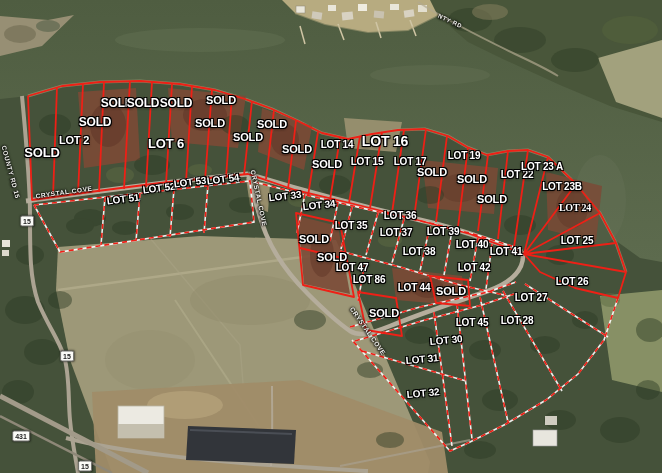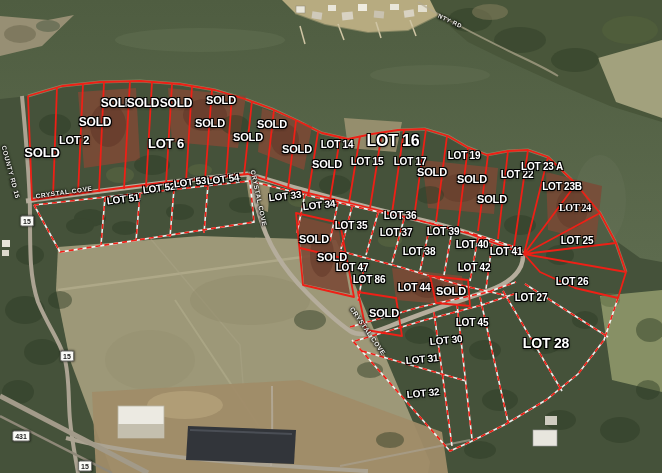--- a/index.html
+++ b/index.html
@@ -212,21 +212,21 @@
       <div class="lot-label" style="left: 176px; top: 103px; font-size: 12px; transform: translate(-50%, -50%);">SOLD</div>
       <div class="lot-label" style="left: 166px; top: 143px; font-size: 13px; transform: translate(-50%, -50%);">LOT 6</div>
       <div class="lot-label" style="left: 221px; top: 100px; font-size: 11px; transform: translate(-50%, -50%);">SOLD</div>
       <div class="lot-label" style="left: 210px; top: 123px; font-size: 11px; transform: translate(-50%, -50%);">SOLD</div>
       <div class="lot-label" style="left: 248px; top: 137px; font-size: 11px; transform: translate(-50%, -50%);">SOLD</div>
       <div class="lot-label" style="left: 272px; top: 124px; font-size: 11px; transform: translate(-50%, -50%);">SOLD</div>
       <div class="lot-label" style="left: 297px; top: 149px; font-size: 11px; transform: translate(-50%, -50%);">SOLD</div>
       <div class="lot-label" style="left: 327px; top: 164px; font-size: 11px; transform: translate(-50%, -50%);">SOLD</div>
       <div class="lot-label" style="left: 337px; top: 144px; font-size: 10px; transform: translate(-50%, -50%);">LOT 14</div>
       <div class="lot-label" style="left: 367px; top: 161px; font-size: 10px; transform: translate(-50%, -50%);">LOT 15</div>
-      <div class="lot-label" style="left: 385px; top: 141px; font-size: 16px; transform: translate(-50%, -50%); padding-left: 16px;">LOT 16</div>
+      <div class="lot-label" style="left: 385px; top: 141px; font-size: 14px; transform: translate(-50%, -50%);">LOT 16</div>
       <div class="lot-label" style="left: 410px; top: 161px; font-size: 10px; transform: translate(-50%, -50%);">LOT 17</div>
       <div class="lot-label" style="left: 464px; top: 155px; font-size: 10px; transform: translate(-50%, -50%);">LOT 19</div>
       <div class="lot-label" style="left: 432px; top: 172px; font-size: 11px; transform: translate(-50%, -50%);">SOLD</div>
       <div class="lot-label" style="left: 472px; top: 179px; font-size: 11px; transform: translate(-50%, -50%);">SOLD</div>
       <div class="lot-label" style="left: 517px; top: 174px; font-size: 10px; transform: translate(-50%, -50%);">LOT 22</div>
       <div class="lot-label" style="left: 492px; top: 199px; font-size: 11px; transform: translate(-50%, -50%);">SOLD</div>
       <div class="lot-label" style="left: 542px; top: 166px; font-size: 10px; transform: translate(-50%, -50%);">LOT 23 A</div>
       <div class="lot-label" style="left: 562px; top: 186px; font-size: 10px; transform: translate(-50%, -50%);">LOT 23B</div>
       <div class="lot-label" style="left: 575px; top: 207px; font-size: 10px; transform: translate(-50%, -50%); font-family: Liberation Serif, serif;">LOT 24</div>
       <div class="lot-label" style="left: 577px; top: 240px; font-size: 10px; transform: translate(-50%, -50%);">LOT 25</div>
@@ -246,21 +246,21 @@
       <div class="lot-label" style="left: 474px; top: 267px; font-size: 10px; transform: translate(-50%, -50%);">LOT 42</div>
       <div class="lot-label" style="left: 314px; top: 239px; font-size: 11px; transform: translate(-50%, -50%);">SOLD</div>
       <div class="lot-label" style="left: 332px; top: 257px; font-size: 11px; transform: translate(-50%, -50%);">SOLD</div>
       <div class="lot-label" style="left: 352px; top: 267px; font-size: 10px; transform: translate(-50%, -50%);">LOT 47</div>
       <div class="lot-label" style="left: 369px; top: 279px; font-size: 10px; transform: translate(-50%, -50%);">LOT 86</div>
       <div class="lot-label" style="left: 414px; top: 287px; font-size: 10px; transform: translate(-50%, -50%);">LOT 44</div>
       <div class="lot-label" style="left: 451px; top: 291px; font-size: 11px; transform: translate(-50%, -50%);">SOLD</div>
       <div class="lot-label" style="left: 384px; top: 313px; font-size: 11px; transform: translate(-50%, -50%);">SOLD</div>
       <div class="lot-label" style="left: 572px; top: 281px; font-size: 10px; transform: translate(-50%, -50%);">LOT 26</div>
       <div class="lot-label" style="left: 531px; top: 297px; font-size: 10px; transform: translate(-50%, -50%);">LOT 27</div>
-      <div class="lot-label" style="left: 517px; top: 343px; font-size: 14px; transform: translate(-50%, -50%); margin-left: 29px;">LOT 28</div>
+      <div class="lot-label" style="left: 517px; top: 320px; font-size: 10px; transform: translate(-50%, -50%);">LOT 28</div>
       <div class="lot-label" style="left: 472px; top: 322px; font-size: 10px; transform: translate(-50%, -50%);">LOT 45</div>
       <div class="lot-label" style="left: 446px; top: 340px; font-size: 10px; transform: translate(-50%, -50%) rotate(-5deg);">LOT 30</div>
       <div class="lot-label" style="left: 422px; top: 359px; font-size: 10px; transform: translate(-50%, -50%) rotate(-5deg);">LOT 31</div>
       <div class="lot-label" style="left: 423px; top: 393px; font-size: 10px; transform: translate(-50%, -50%) rotate(-5deg);">LOT 32</div>
       <div class="road-label" style="left: 11px; top: 172px; font-size: 6.5px; transform: translate(-50%, -50%) rotate(75deg);">COUNTY RD 15</div>
       <div class="road-label" style="left: 64px; top: 192px; font-size: 6.5px; transform: translate(-50%, -50%) rotate(-8deg);">CRYSTAL COVE</div>
       <div class="road-label" style="left: 259px; top: 198px; font-size: 6.5px; transform: translate(-50%, -50%) rotate(78deg);">CRYSTAL COVE</div>
       <div class="road-label" style="left: 368px; top: 331px; font-size: 6.5px; transform: translate(-50%, -50%) rotate(55deg);">CRYSTAL COVE</div>
       <div class="road-label" style="left: 450px; top: 21px; font-size: 6px; transform: translate(-50%, -50%) rotate(25deg);">NTY RD</div>
       <div class="route-badge" style="left: 27px; top: 221px; transform: translate(-50%, -50%);">15</div>

